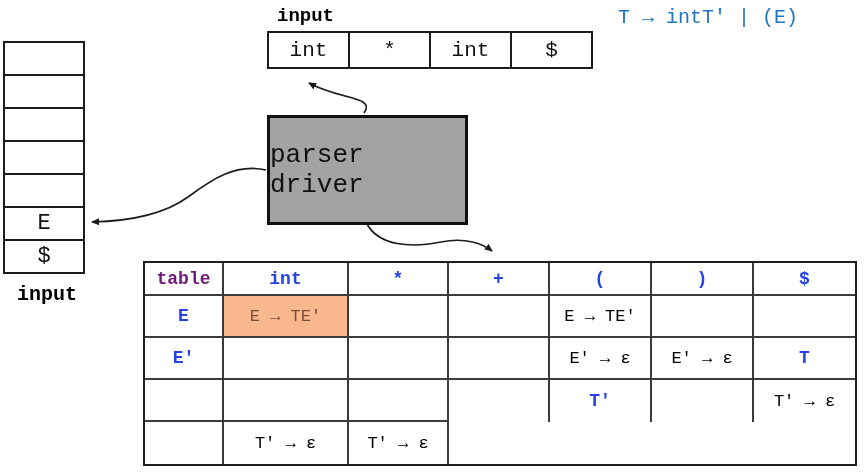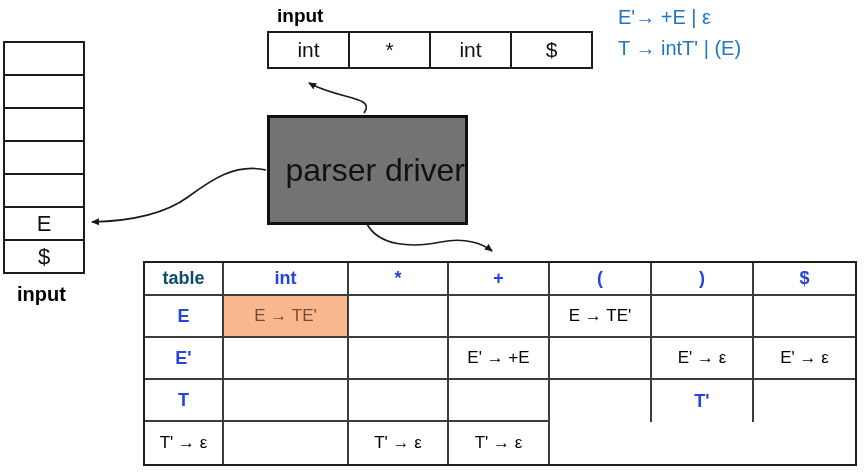--- a/index.html
+++ b/index.html
@@ -1,50 +1,50 @@
 <!DOCTYPE html>
 <html style="--accent-blue: #2642e2; --grammar-blue: #2176c4; --highlight-bg: #f9b78d; --highlight-text: #7b4d35;"><head>
 <meta charset="utf-8">
 <style>
   html,body{margin:0;padding:0;background:#ffffff;}
   .canvas{
     position:relative;width:868px;height:472px;background:#ffffff;
-    font-family:Liberation Sans, sans-serif;color:#111;overflow:hidden;
+    font-family:Liberation Mono, monospace;color:#111;overflow:hidden;
   }
 
   
   .input-label{position:absolute;left:277px;top:5px;font-size:19px;font-weight:bold;color:#000;}
   .input-row{position:absolute;left:267px;top:31px;display:flex;border:2px solid #1c1c1c;background:#fff;}
   .input-cell{width:79px;height:34px;display:flex;align-items:center;justify-content:center;
     font-size:21px;border-left:2px solid #1c1c1c;}
   .input-cell:first-child{border-left:none;}
 
   
   .stack-col{position:absolute;left:3px;top:41px;width:78px;border:2px solid #1c1c1c;background:#fff;}
   .stack-cell{height:31px;border-top:2px solid #1c1c1c;display:flex;align-items:center;justify-content:center;
     font-size:22px;}
   .stack-cell:first-child{border-top:none;}
   .stack-label{position:absolute;left:17px;top:283px;font-size:20px;font-weight:bold;color:#000;}
 
   
   .driver-box{position:absolute;left:267px;top:115px;width:195px;height:104px;border:3px solid #111;
-    display:flex;align-items:center;justify-content:flex-end;font-size:32px;background:#737373;}
+    display:flex;align-items:center;justify-content:flex-end;font-size:26px;background:#a3a3a3;}
 
   
   .grammar{position:absolute;left:618px;top:2px;color:var(--grammar-blue,#2176c4);font-size:20px;line-height:31px;}
 
   
   .ptable{position:absolute;left:143px;top:261px;border:2px solid #1f1f1f;background:#fff;
     display:grid;grid-template-columns:79px 125px 100px 101px 102px 102px 101px;
     grid-template-rows:33px 42px 42px 42px 42px;}
   .tcell{border-right:2px solid #3c3c3c;border-bottom:2px solid #3c3c3c;
     display:flex;align-items:center;justify-content:center;font-size:17px;color:#000;}
   .tcell:nth-child(7n){border-right:none;}
   .tcell:nth-last-child(-n+7){border-bottom:none;}
-  .corner{font-weight:bold;font-size:18px;color:#0c4a6e;}
+  .corner{font-weight:bold;font-size:18px;color:#701a75;}
   .thead,.rhead{font-weight:bold;font-size:18px;color:var(--accent-blue,#2642e2);}
   .hl{background:var(--highlight-bg,#f9b78d);color:var(--highlight-text,#7b4d35);}
 
   
   .arrow-layer{position:absolute;left:0;top:0;width:868px;height:472px;pointer-events:none;}
 </style>
 </head>
 <body>
 
 <div class="canvas">
@@ -66,21 +66,20 @@
     <div class="stack-cell">E</div>
     <div class="stack-cell">$</div>
   </div>
   <div class="stack-label">input</div>
 
   <div class="driver-box">
     <span>parser driver</span>
   </div>
 
   <div class="grammar">
-    <div>E'→ +E | ε</div>
     <div>T → intT' | (E)</div>
   </div>
 
   <div class="ptable">
     <div class="tcell corner">table</div>
     <div class="tcell thead">int</div>
     <div class="tcell thead">*</div>
     <div class="tcell thead">+</div>
     <div class="tcell thead">(</div>
     <div class="tcell thead">)</div>
@@ -90,21 +89,20 @@
     <div class="tcell hl">E → TE'</div>
     <div class="tcell"></div>
     <div class="tcell"></div>
     <div class="tcell">E → TE'</div>
     <div class="tcell"></div>
     <div class="tcell"></div>
 
     <div class="tcell rhead">E'</div>
     <div class="tcell"></div>
     <div class="tcell"></div>
-    <div class="tcell">E' → +E</div>
     <div class="tcell"></div>
     <div class="tcell">E' → ε</div>
     <div class="tcell">E' → ε</div>
 
     <div class="tcell rhead">T</div>
     <div class="tcell"></div>
     <div class="tcell"></div>
     <div class="tcell"></div>
     <div class="tcell"></div>
 

